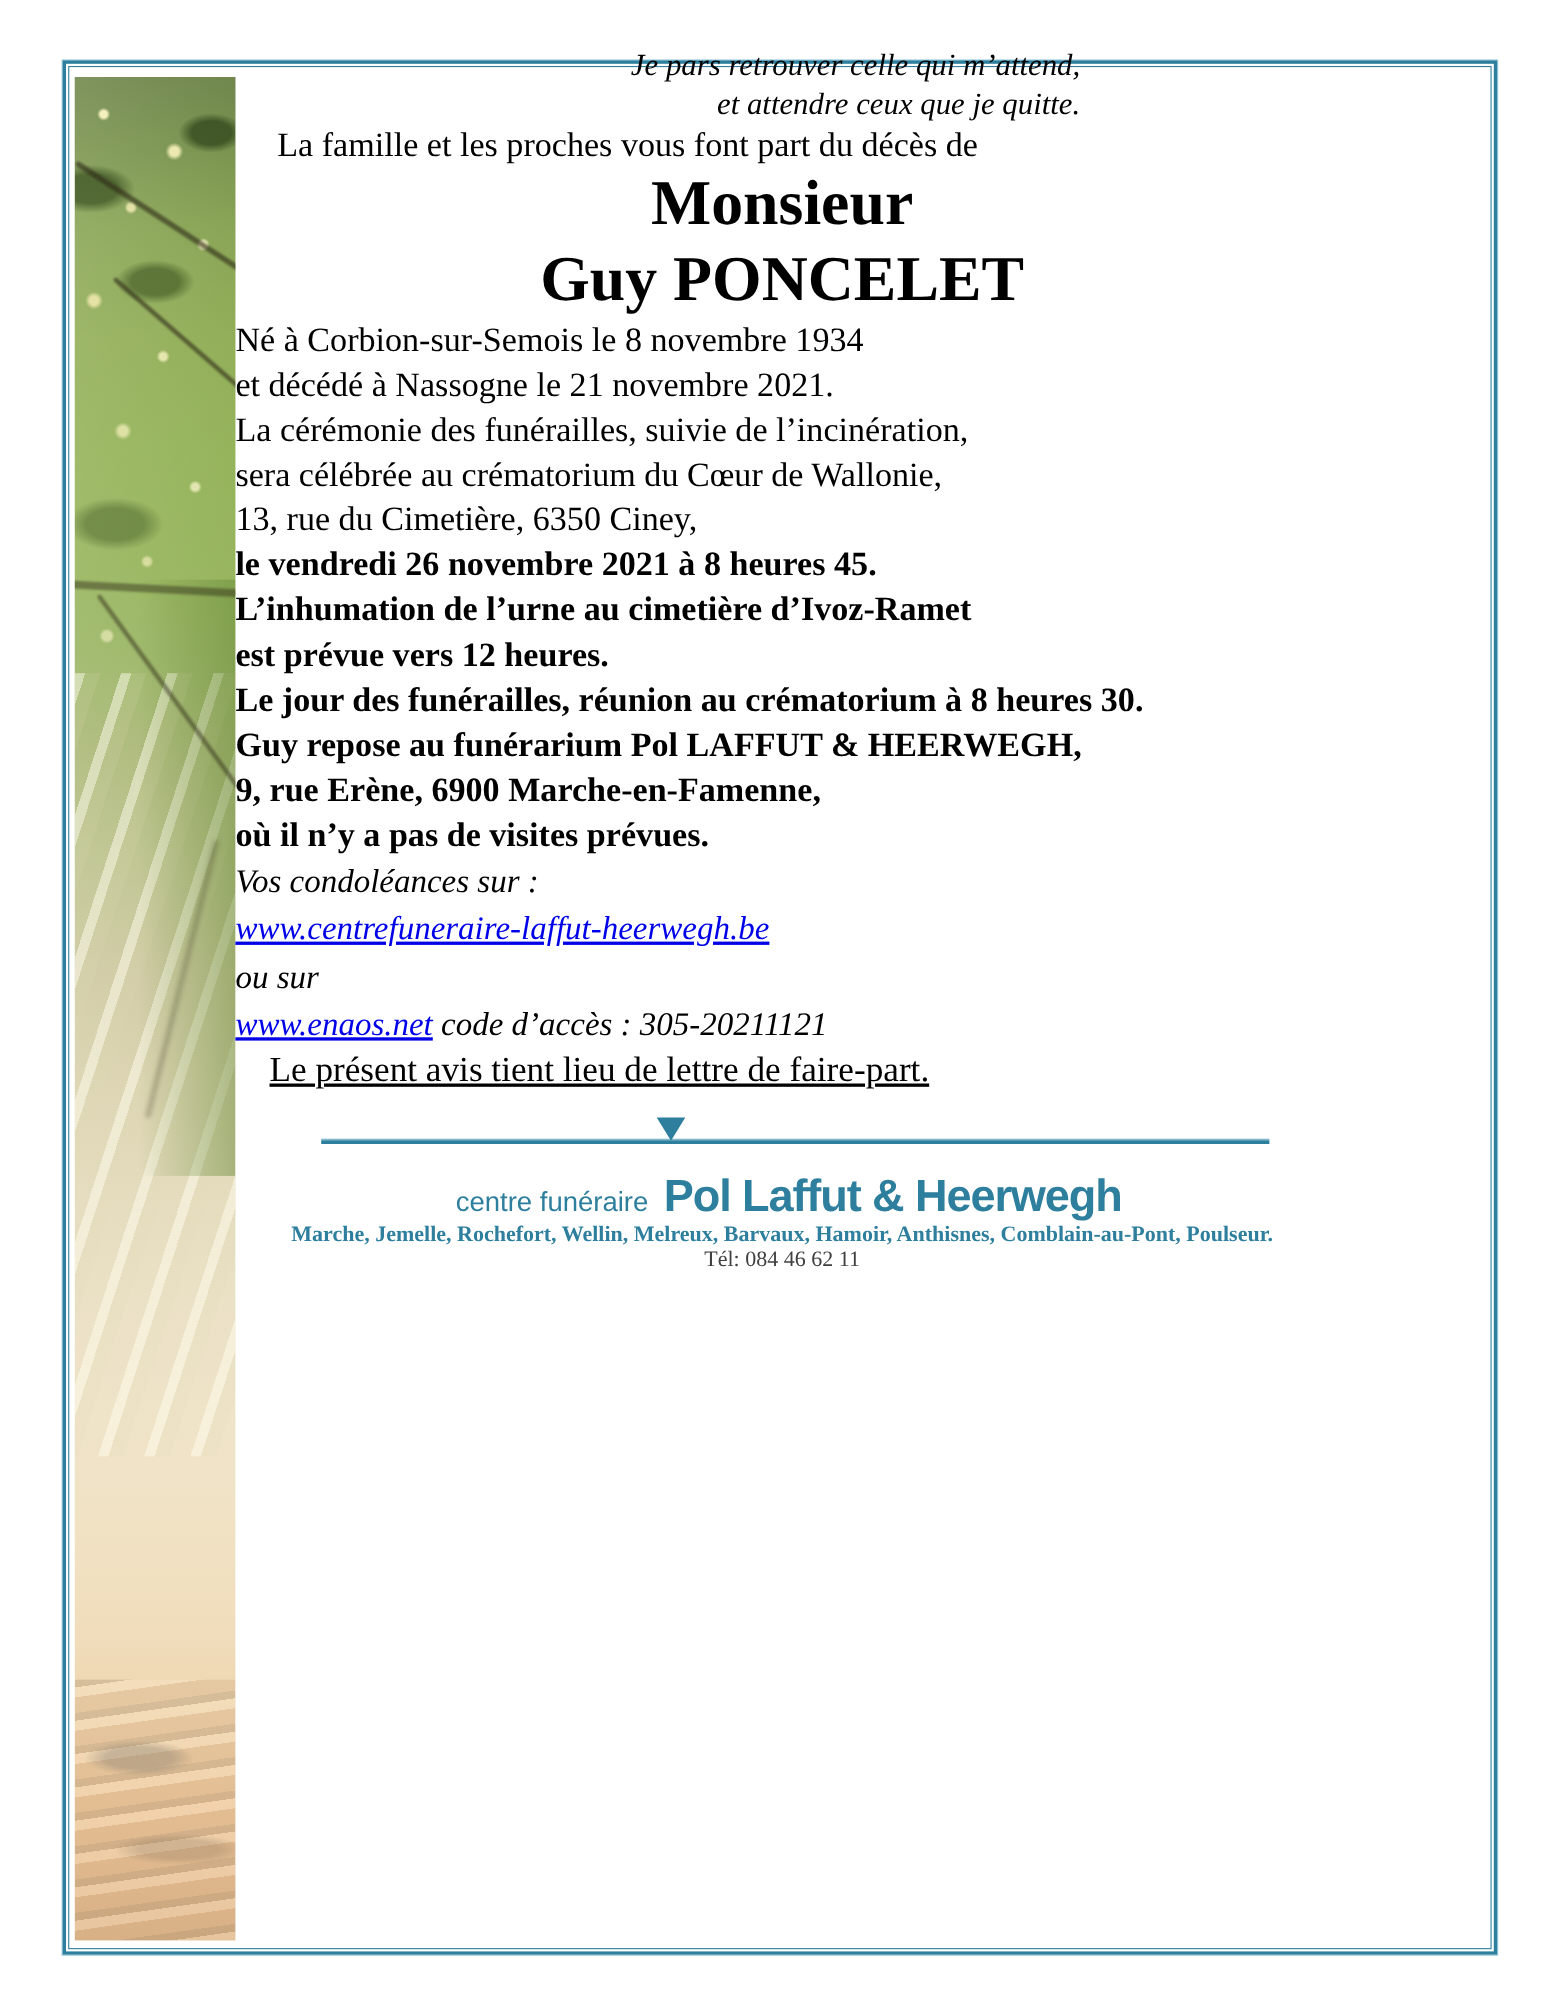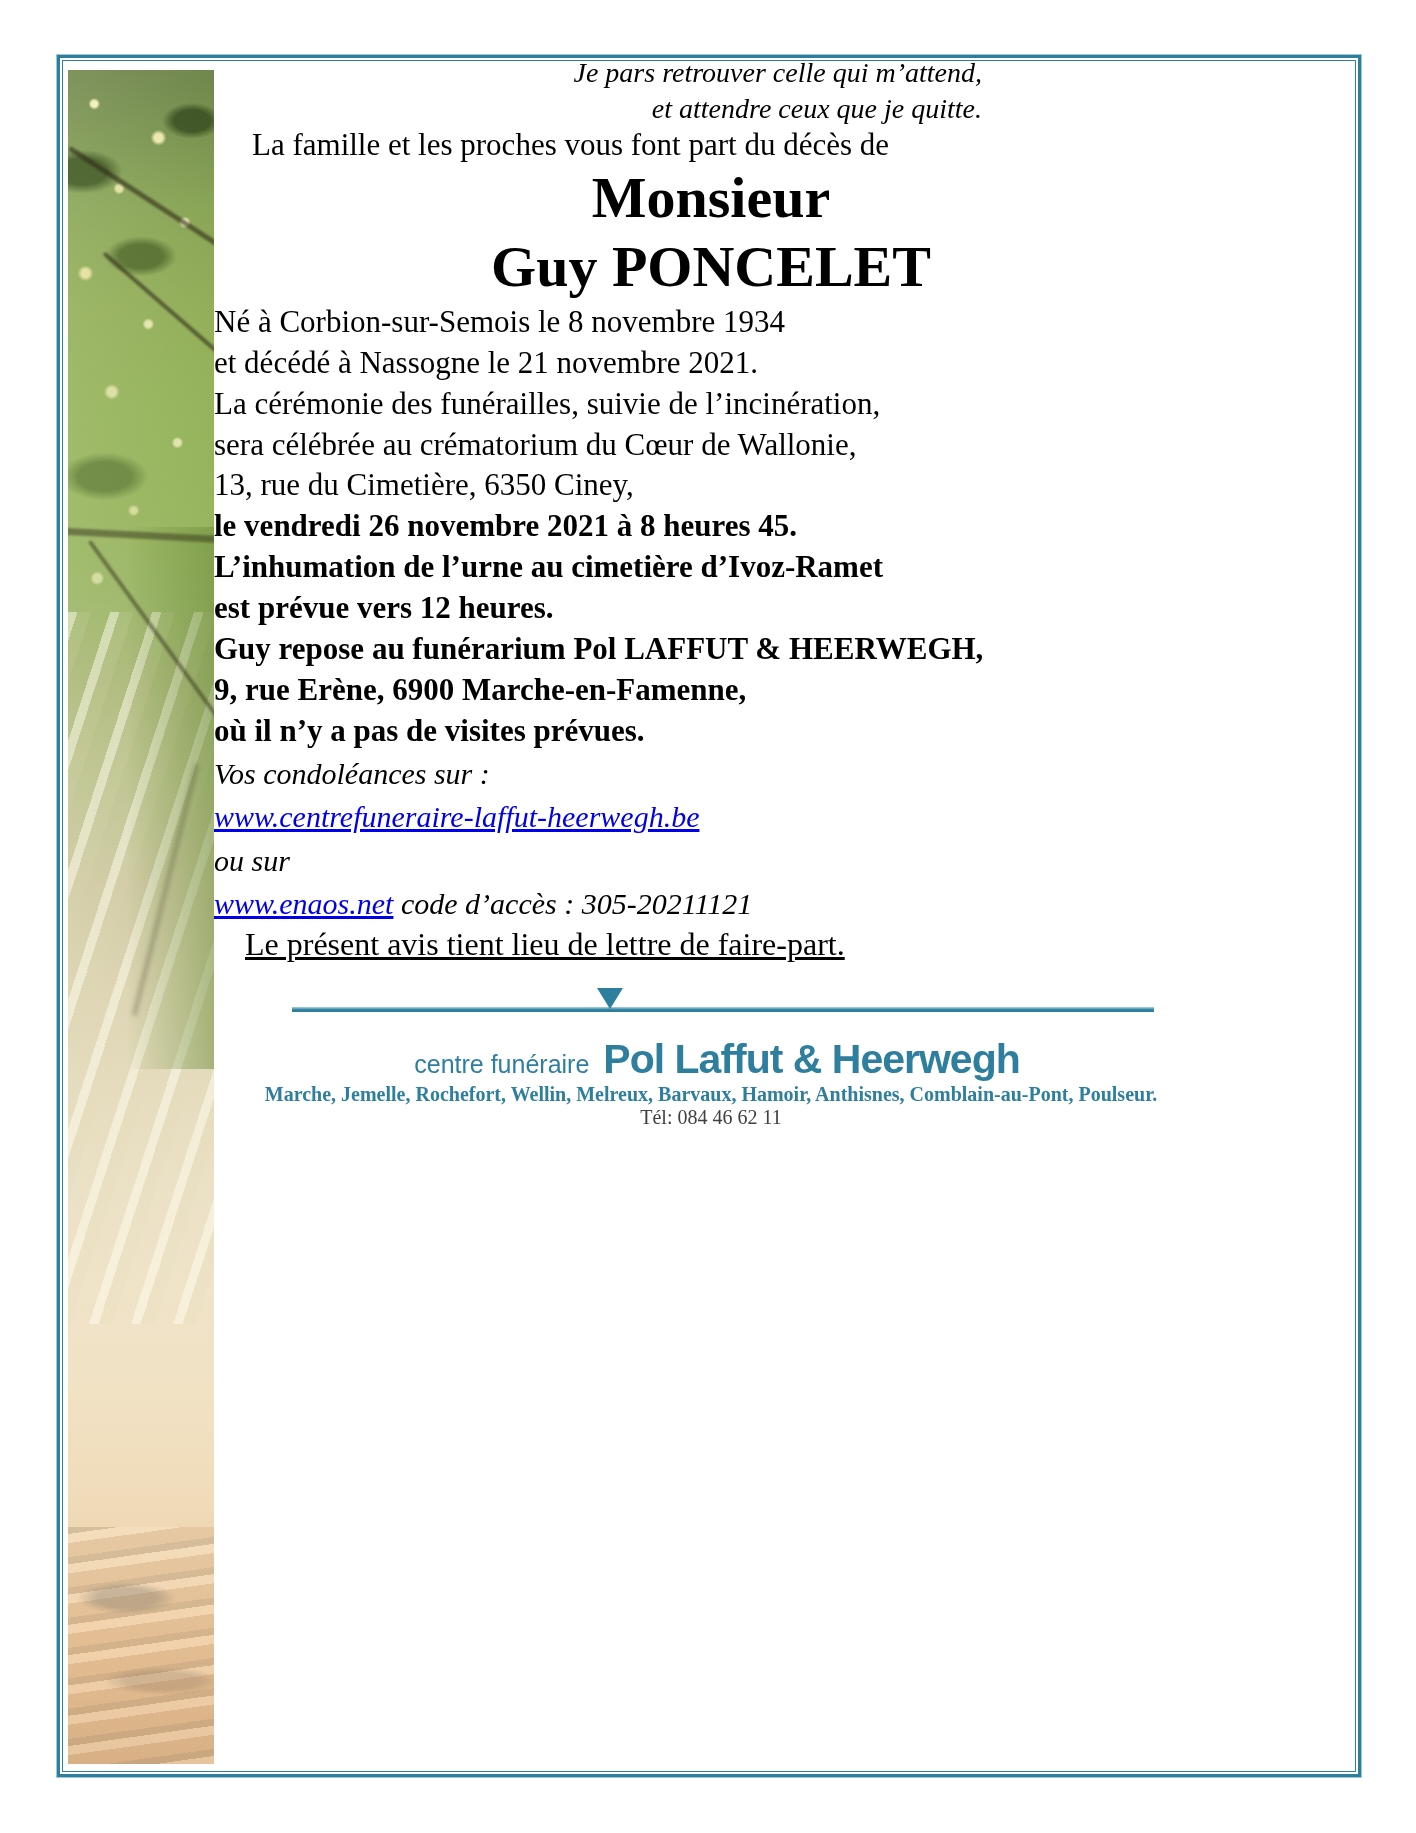--- a/index.html
+++ b/index.html
@@ -59,21 +59,21 @@
         rgba(150,125,95,.28) 0 7px,rgba(255,240,215,.25) 7px 16px,rgba(201,160,118,.26) 16px 30px);
   }
   .branch{position:absolute;background:rgba(45,40,22,.6);border-radius:4px;filter:blur(1.2px);}
   .b1{top:130px;left:-15px;width:200px;height:5px;transform:rotate(33deg);}
   .b2{top:250px;left:10px;width:210px;height:4px;transform:rotate(41deg);}
   .b3{top:462px;left:-6px;width:165px;height:7px;transform:rotate(3deg);opacity:.75;}
   .b4{top:560px;left:-25px;width:225px;height:4px;transform:rotate(54deg);opacity:.8;}
   .b5{top:690px;left:95px;width:5px;height:260px;transform:rotate(14deg);opacity:.4;filter:blur(2px);}
 
   
-  .content{position:absolute;left:214px;top:55px;width:1018px;}
+  .content{position:absolute;left:214px;top:42px;width:1018px;}
   .content p{margin:0;}
   .quote{margin-top:85px;padding-right:250px;text-align:right;font-style:italic;font-size:28px;line-height:1.28;}
   .intro{margin-top:144px;padding-left:38px;font-size:31px;}
   .deceased{margin-top:34px;padding-right:24px;text-align:center;font-weight:bold;font-size:58px;line-height:1.2;}
   .centered{text-align:left;font-size:31px;line-height:1.32;}
   .life-dates{margin-top:45px;}
   .ceremony{margin-top:72px;}
   .bold{font-weight:bold;}
   .inhumation{margin-top:32px;font-weight:bold;}
   .reunion{margin-top:60px;font-weight:bold;}
@@ -146,20 +146,21 @@
     <span>sera célébrée au crématorium du Cœur de Wallonie,</span><br>
     <span>13, rue du Cimetière, 6350 Ciney,</span><br>
     <span class="bold">le vendredi 26 novembre 2021 à 8 heures 45.</span>
   </p>
 
   <p class="centered inhumation">
     <span>L’inhumation de l’urne au cimetière d’Ivoz-Ramet</span><br>
     <span>est prévue vers 12 heures.</span>
   </p>
 
+  <p class="centered reunion">Le jour des funérailles, réunion au crématorium à 8 heures 30.</p>
 
   <p class="centered repose">
     <span>Guy repose au funérarium Pol LAFFUT &amp; HEERWEGH,</span><br>
     <span>9, rue Erène, 6900 Marche-en-Famenne,</span><br>
     <span>où il n’y a pas de visites prévues.</span>
   </p>
 
   <p class="centered condolences">
     <span>Vos condoléances sur :</span><br>
     <a href="#">www.centrefuneraire-laffut-heerwegh.be</a><br>

